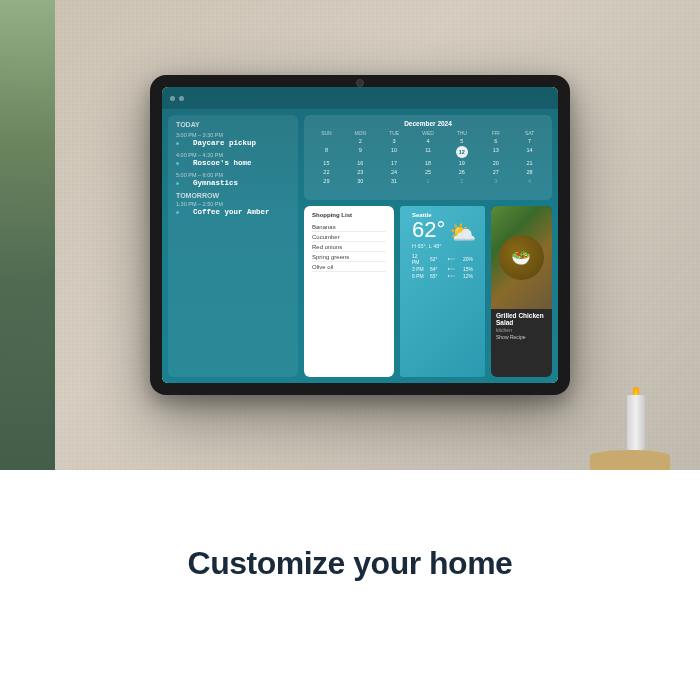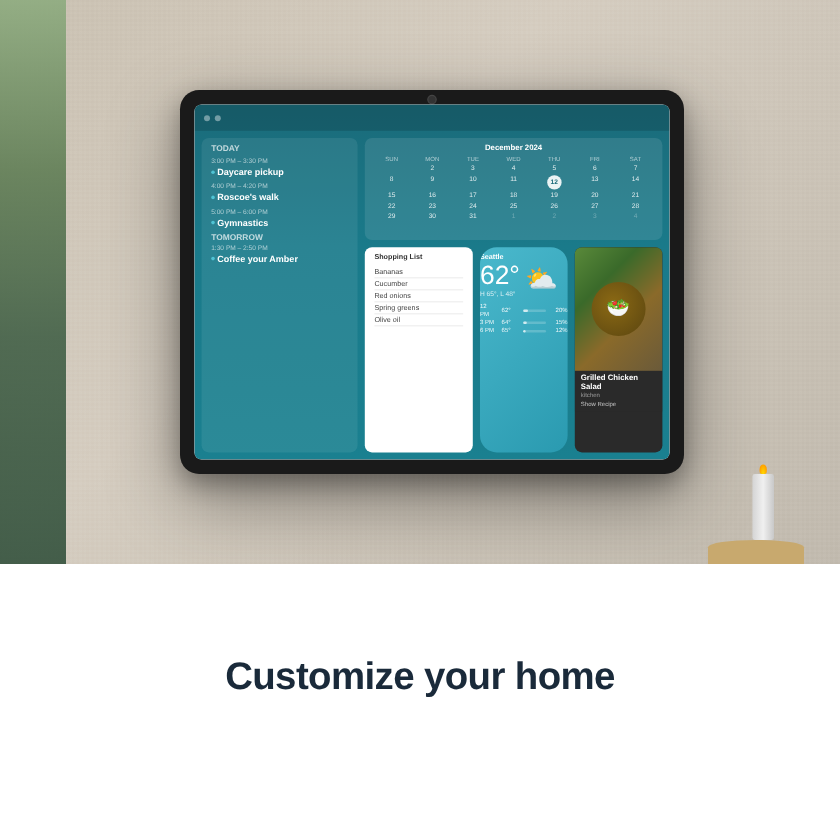--- a/index.html
+++ b/index.html
@@ -148,21 +148,22 @@
       font-size: 5.5px;
       margin-bottom: 1px;
     }
 
     .event-title {
       color: #ffffff;
       font-size: 7.5px;
       font-weight: 600;
       display: flex;
       align-items: center;
-      gap: 2px;
+      gap: 14px;
+      font-family: Liberation Mono, monospace;
     }
 
     .event-dot {
       width: 3px;
       height: 3px;
       background: #4fc3d4;
       border-radius: 50%;
       flex-shrink: 0;
     }
 
@@ -261,22 +262,22 @@
     .shopping-item {
       font-size: 6px;
       color: #444;
       padding: 1.5px 0;
       border-bottom: 0.5px solid #eee;
     }
 
     
     .weather-widget {
       background: linear-gradient(135deg, #4ab8cc 0%, #2a9ab0 100%);
-      border-radius: 14px;
-      padding: 6px 0;
+      border-radius: 3px;
+      padding: 6px 12px;
       flex: 1;
       position: relative;
       overflow: hidden;
     }
 
     .weather-city {
       color: #ffffff;
       font-size: 6px;
       font-weight: 600;
       margin-bottom: 1px;
@@ -499,21 +500,21 @@
                 <div class="event-title">
                   <div class="event-dot"></div>
                   <span>Daycare pickup</span>
                 </div>
               </div>
 
               <div class="event-item">
                 <div class="event-time">4:00 PM – 4:20 PM</div>
                 <div class="event-title">
                   <div class="event-dot"></div>
-                  <span>Roscoe's walk</span>
+                  <span>Roscoe's home</span>
                 </div>
               </div>
 
               <div class="event-item">
                 <div class="event-time">5:00 PM – 6:00 PM</div>
                 <div class="event-title">
                   <div class="event-dot"></div>
                   <span>Gymnastics</span>
                 </div>
               </div>

